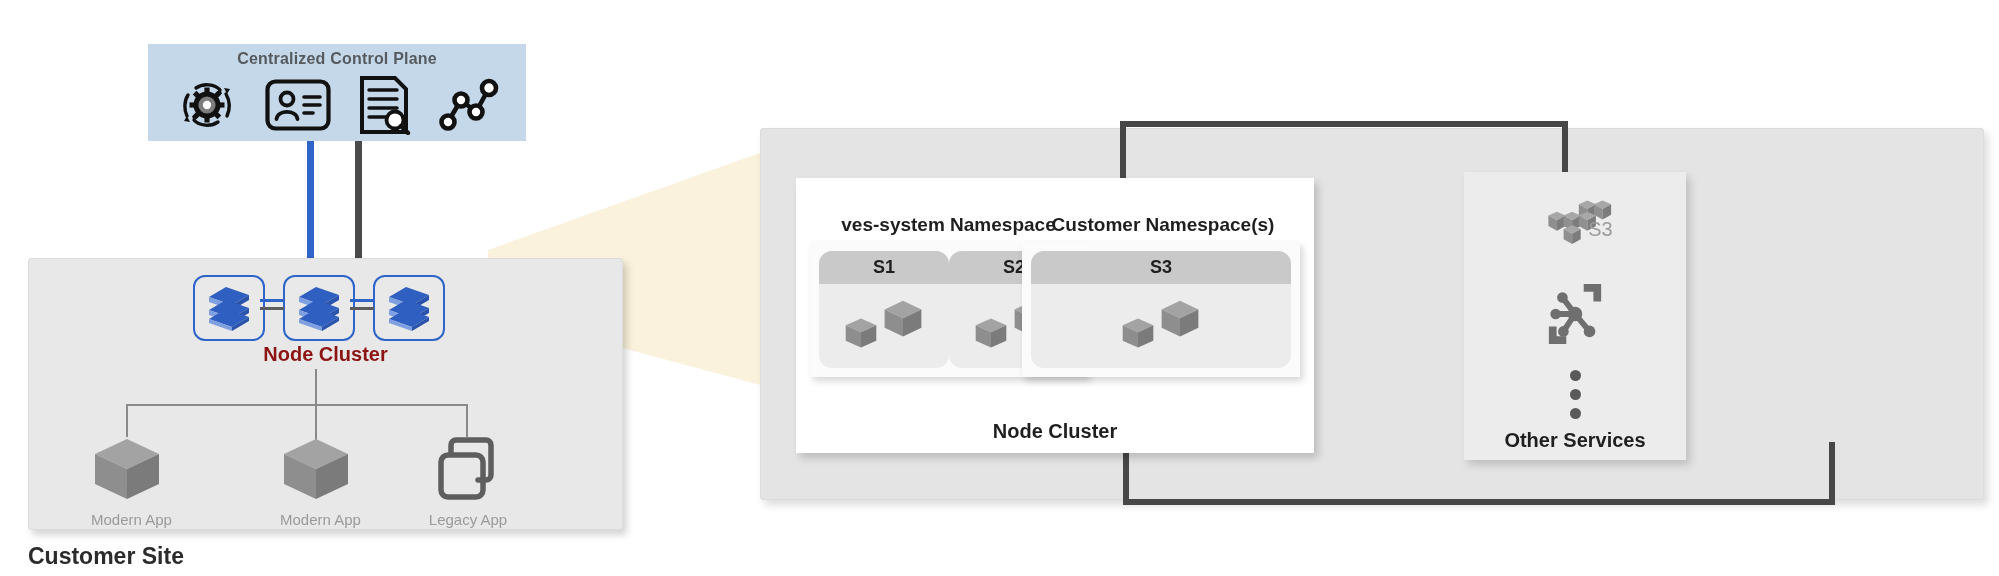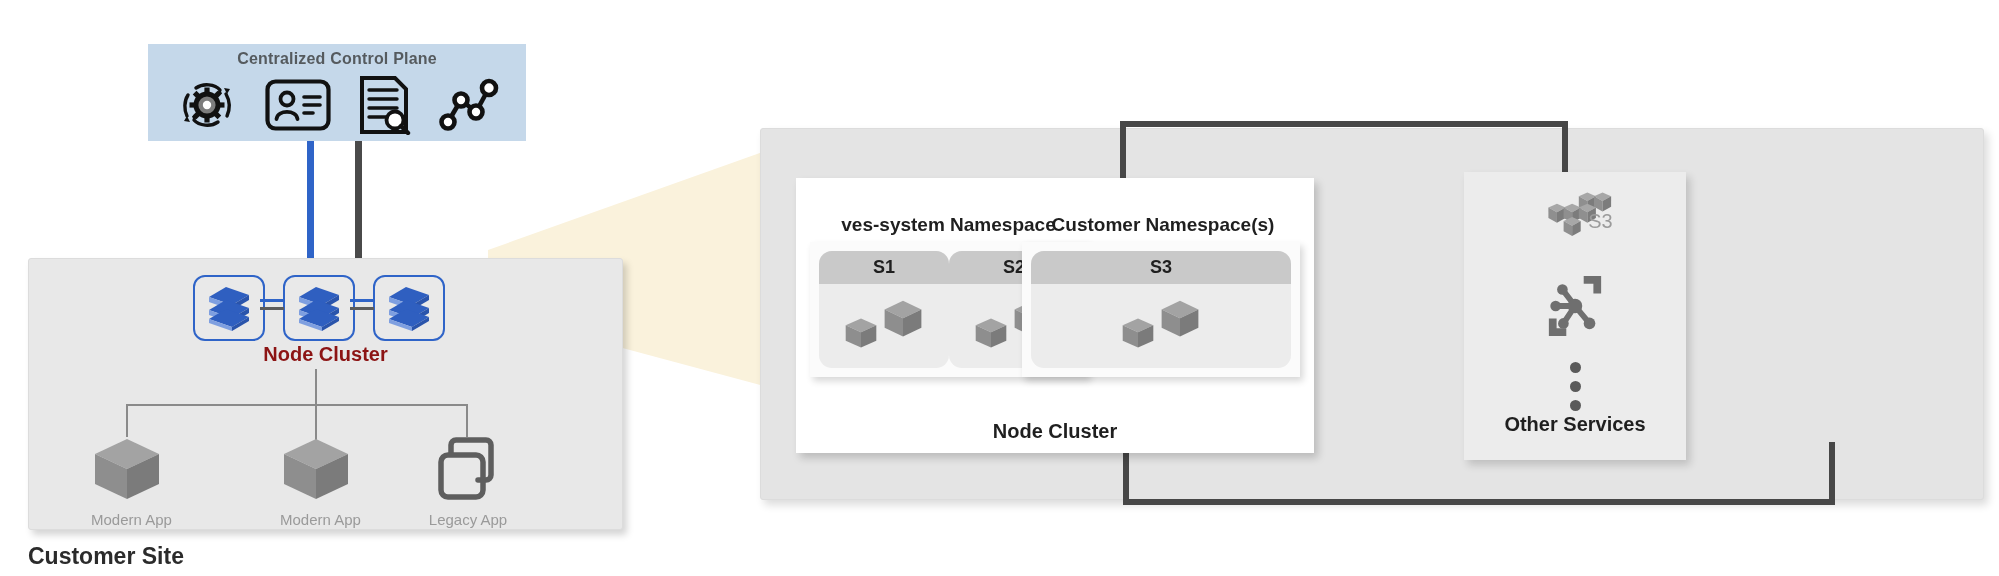--- a/index.html
+++ b/index.html
@@ -98,21 +98,21 @@
 
   .side-card{
     background:#ececec;box-shadow:4px 5px 8px rgba(0,0,0,.16);
     display:flex;flex-direction:column;align-items:center;
   }
   .side-card .stack{
     flex:1;display:flex;flex-direction:column;align-items:center;justify-content:center;gap:26px;
     padding-top:14px;
   }
   .side-label{
-    font-size:20px;font-weight:bold;color:#1f1f1f;padding-bottom:24px;white-space:nowrap;
+    font-size:20px;font-weight:bold;color:#1f1f1f;padding-bottom:8px;white-space:nowrap;
   }
 
   .bracket{position:absolute;}
   .dots{display:flex;flex-direction:column;gap:8px;align-items:center;}
   .dots i{width:11px;height:11px;border-radius:50%;background:#5a5a5a;display:block;}
 </style>
 </head>
 <body>
 
 <div class="canvas">

